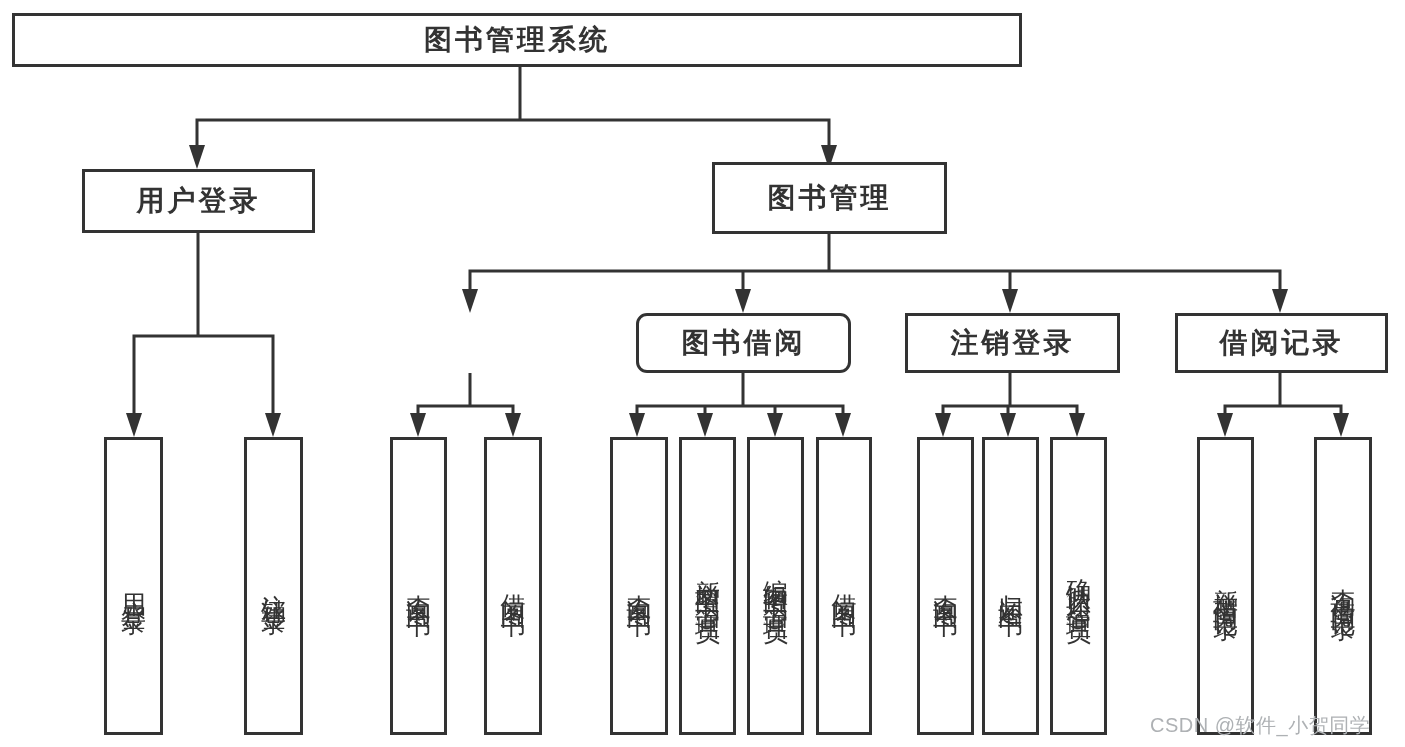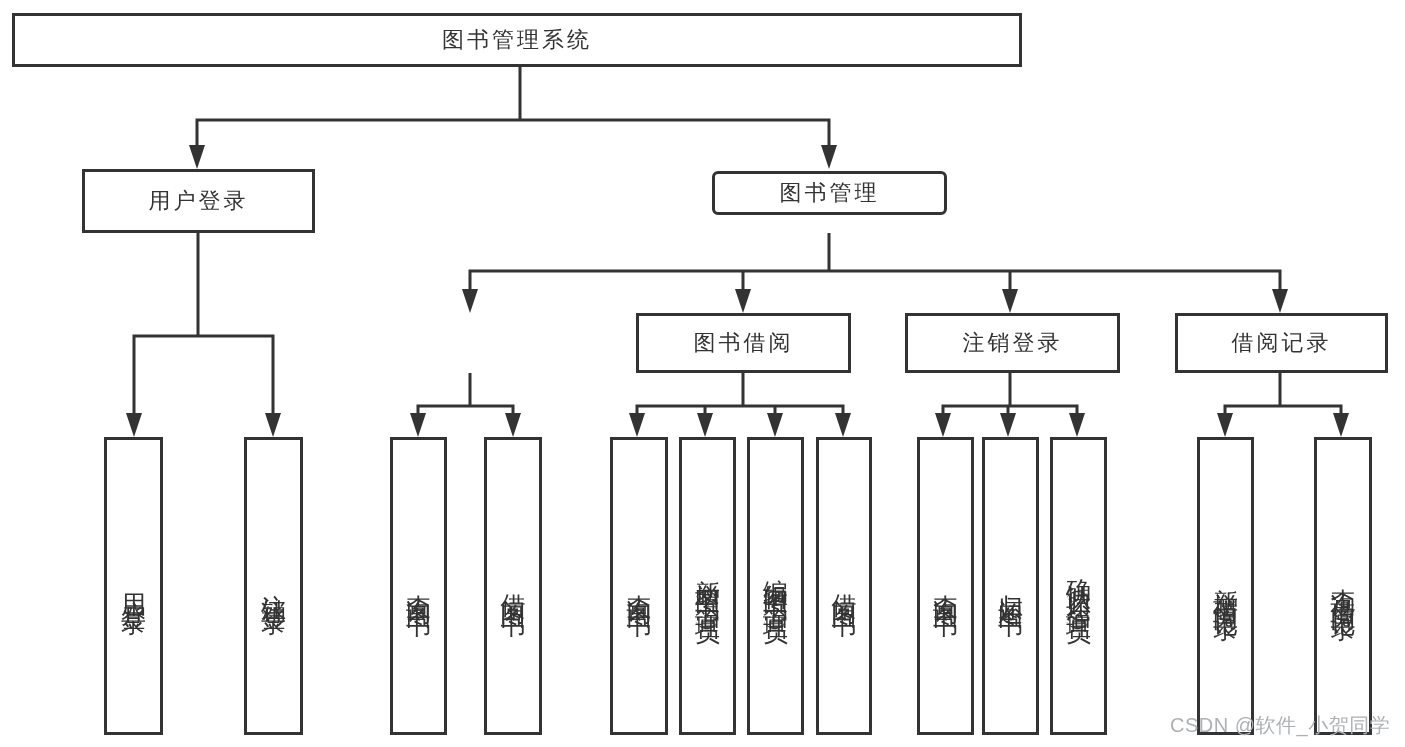--- a/index.html
+++ b/index.html
@@ -27,44 +27,44 @@
     background: #ffffff;
     border: 3px solid #333333;
     display: flex;
     align-items: center;
     justify-content: center;
     color: #333333;
     z-index: 2;
     text-align: center;
   }
   .node.h {
-    font-size: 22px;
+    font-size: 28px;
     letter-spacing: 3px;
     white-space: nowrap;
+    font-weight: bold;
   }
   .node.v {
     writing-mode: vertical-lr;
     text-orientation: mixed;
     font-size: 25px;
     letter-spacing: 6px;
     line-height: 1;
     padding: 8px 0;
     top: 437px;
     height: 298px;
   }
   .watermark {
     position: absolute;
     left: 1150px;
     top: 712px;
     font-size: 20px;
     color: #aeb1b4;
     letter-spacing: 0.5px;
     white-space: nowrap;
     z-index: 5;
-    margin-left: 20px;
   }
 </style>
 </head>
 <body>
 
 <div class="stage">
 
   <svg class="connectors" width="1405" height="747" viewBox="0 0 1405 747">
     <g stroke="#333333" stroke-width="3" fill="none">
 
@@ -101,23 +101,23 @@
       <polygon points="1000,413 1016,413 1008,437"></polygon>
       <polygon points="1069,413 1085,413 1077,437"></polygon>
       <polygon points="1217,413 1233,413 1225,437"></polygon>
       <polygon points="1333,413 1349,413 1341,437"></polygon>
     </g>
   </svg>
 
   <div class="node h" style="left:12px; top:13px; width:1010px; height:54px;">图书管理系统</div>
 
   <div class="node h" style="left:82px; top:169px; width:233px; height:64px;">用户登录</div>
-  <div class="node h" style="left:712px; top:171px; width:235px; height:44px;border-radius:6px;">图书管理</div>
+  <div class="node h" style="left:712px; top:162px; width:235px; height:72px;">图书管理</div>
 
-  <div class="node h" style="left:636px; top:313px; width:215px; height:60px;">图书借阅</div>
+  <div class="node h" style="left:636px; top:313px; width:215px; height:60px;border-radius:11px;">图书借阅</div>
   <div class="node h" style="left:905px; top:313px; width:215px; height:60px;">注销登录</div>
   <div class="node h" style="left:1175px; top:313px; width:213px; height:60px;">借阅记录</div>
 
   <div class="node v" style="left:104px; width:59px;">用户登录</div>
   <div class="node v" style="left:244px; width:59px;">注销登录</div>
   <div class="node v" style="left:390px; width:57px;">查询图书</div>
   <div class="node v" style="left:484px; width:58px;">借阅图书</div>
   <div class="node v" style="left:610px; width:58px;">查询图书</div>
   <div class="node v" style="left:679px; width:57px;">新增图书（管理员）</div>
   <div class="node v" style="left:747px; width:57px;">编辑图书（管理员）</div>

